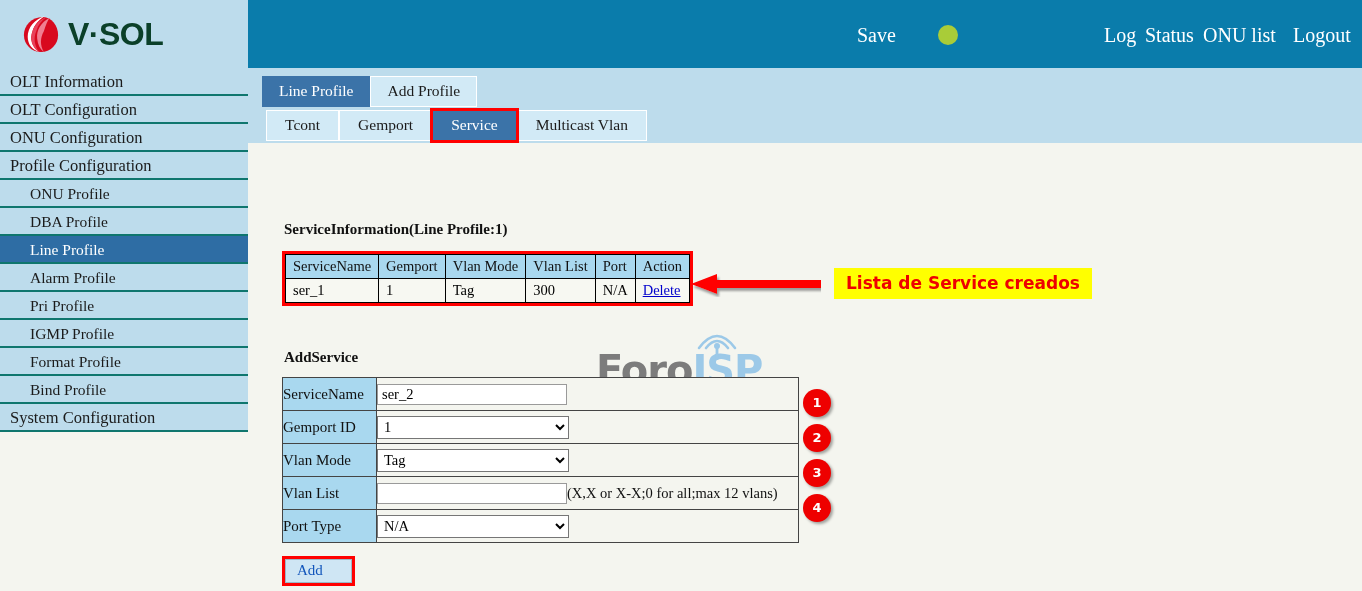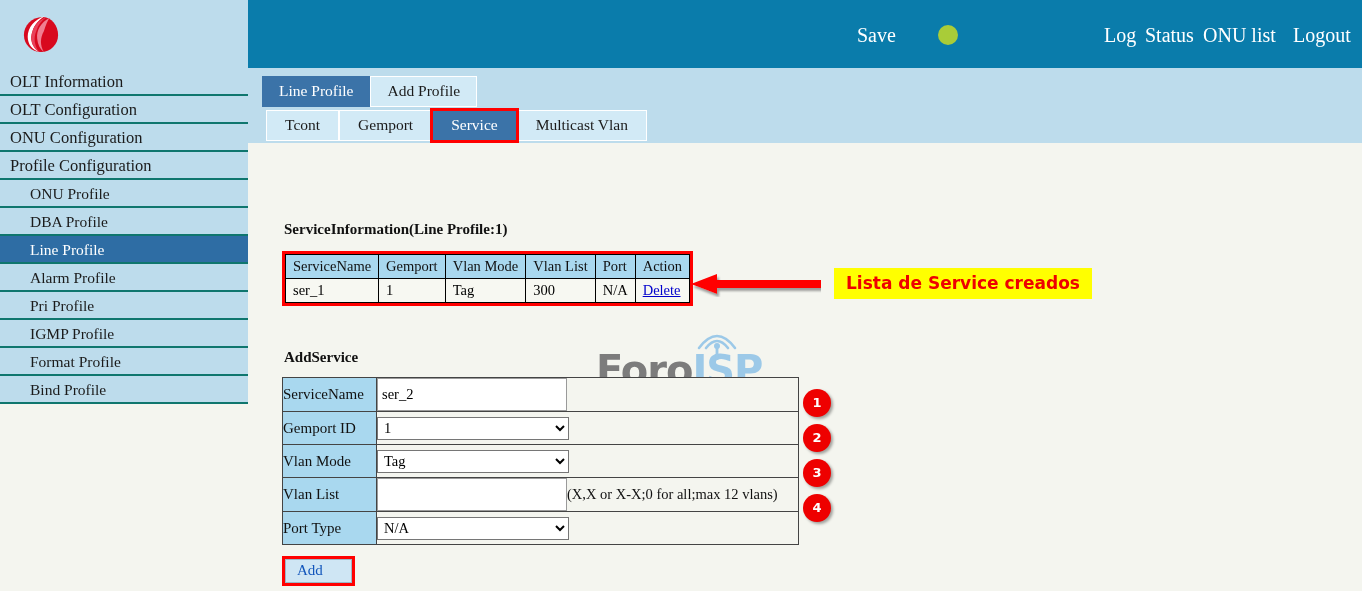--- a/index.html
+++ b/index.html
@@ -261,21 +261,21 @@
   td.fld {
     background: #f4f5ef;
     width: 422px;
     padding: 0 6px;
     white-space: nowrap;
   }
   input.txt {
     font-family: "Liberation Serif", serif;
     font-size: 14.5px;
     width: 190px;
-    height: 33px;
+    height: 21px;
     padding: 1px 4px;
     border: 1px solid #9a9a9a;
     background: #ffffff;
     box-sizing: border-box;
     vertical-align: middle;
   }
   select.sel {
     font-family: "Liberation Serif", serif;
     font-size: 14.5px;
     width: 192px;
@@ -336,35 +336,37 @@
 
   <div id="sidebar">
 
     <div id="logo-bar">
       <svg id="logo-mark" viewBox="0 0 40 42">
         <path d="M22 3 C10 3 2 12 2 22 C2 32 10 40 20 40 C30 40 38 32 38 22 C38 12 31 3 22 3 Z" fill="#d8091e"></path>
         <path d="M24 2 C13 6 6 14 6 24 C6 32 11 38 18 40 C10 34 8 26 11 18 C13 11 18 6 24 2 Z" fill="#ffffff"></path>
         <path d="M26 3 C16 7 10 15 10 25 C10 32 13 37 18 40 C13 33 12 25 15 18 C17 11 21 6 26 3 Z" fill="#e8425a"></path>
         <path d="M29 4 C20 9 15 17 16 26 C16.5 32 19 37 23 40 C19 33 19 25 23 18 C25 12 27 7 29 4 Z" fill="#f07e90"></path>
       </svg>
+      <span id="logo-text">V·SOL</span>
     </div>
 
     <ul class="nav-list" id="nav-list">
         <li class="nav-item">OLT Information</li>
         <li class="nav-item">OLT Configuration</li>
         <li class="nav-item">ONU Configuration</li>
         <li class="nav-item">Profile Configuration</li>
         <li class="nav-item sub">ONU Profile</li>
         <li class="nav-item sub">DBA Profile</li>
         <li class="nav-item sub active">Line Profile</li>
         <li class="nav-item sub">Alarm Profile</li>
         <li class="nav-item sub">Pri Profile</li>
         <li class="nav-item sub">IGMP Profile</li>
         <li class="nav-item sub">Format Profile</li>
         <li class="nav-item sub">Bind Profile</li>
+        <li class="nav-item">System Configuration</li>
       </ul>
   </div>
 
   <div id="header">
     <a class="hdr-link" id="save-link">Save</a>
     <div id="status-dot"></div>
     <a class="hdr-link" id="log-link">Log</a>
     <a class="hdr-link" id="status-link">Status</a>
     <a class="hdr-link" id="onulist-link">ONU list</a>
     <a class="hdr-link" id="logout-link">Logout</a>

